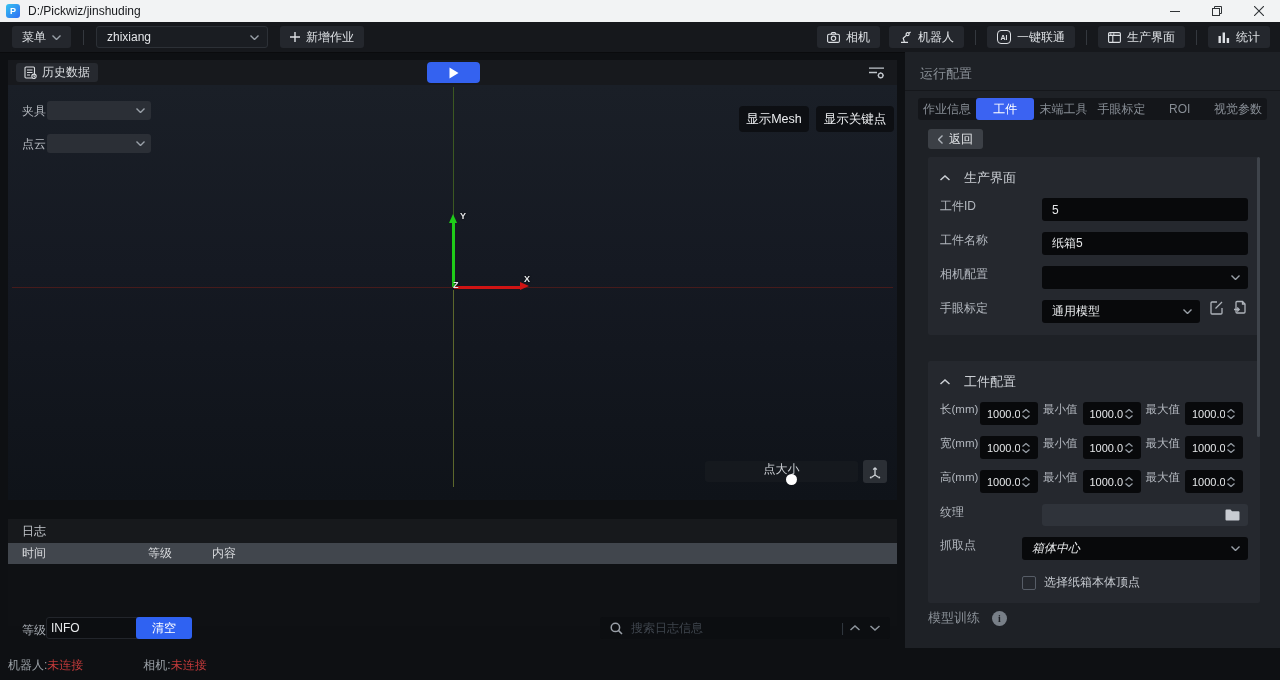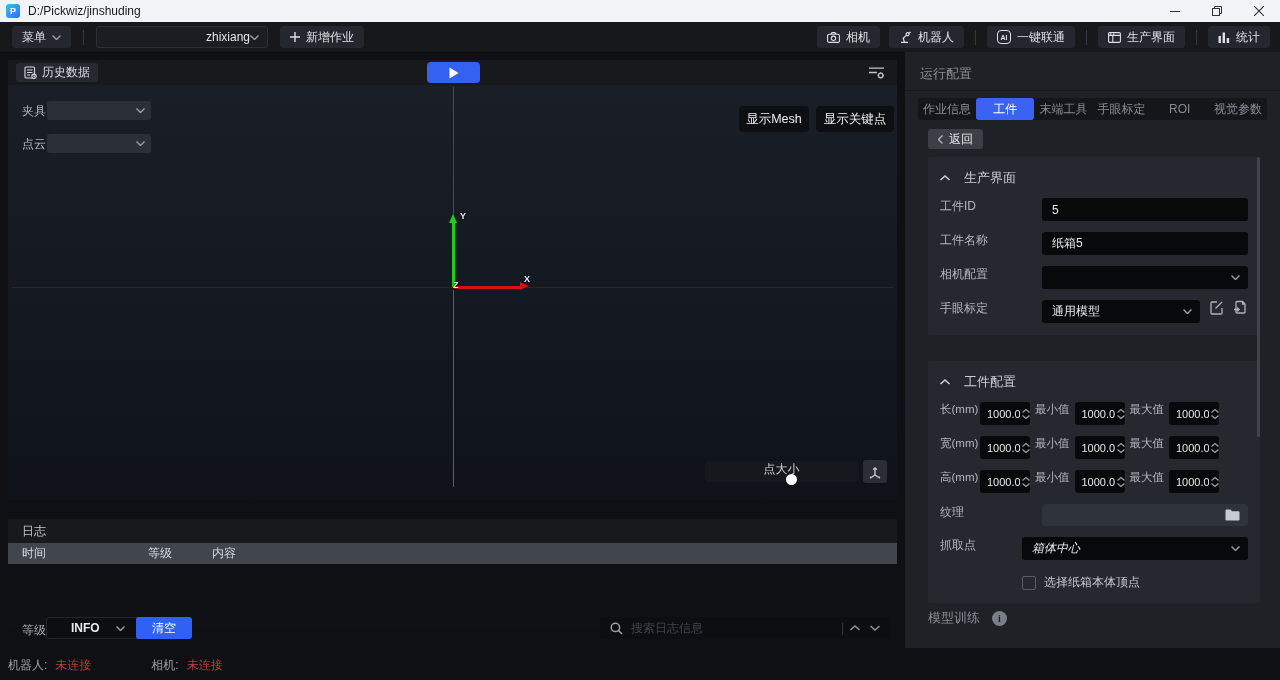--- a/index.html
+++ b/index.html
@@ -66,21 +66,21 @@
   .logpanel { position:absolute; left:8px; top:503px; width:889px;margin-top:16px; }
   .log-title { height:24px; background:#17191c; display:flex; align-items:center;
     padding-left:14px; color:#c3c7cc; }
   .log-cols { height:21px; background:#41464d; display:flex; align-items:center; color:#dadcdf; }
   .log-col-time { width:140px; padding-left:14px; }
   .log-col-level { width:64px; }
   .log-body { height:62px; background:#0f1114; }
   .lvl-label { position:absolute; left:22px; top:622px; color:#a7acb3; }
   .lvl-select { position:absolute; left:46px; top:617px; width:104px; height:22px; background:#0c0e11;
     border:1px solid #22252b; border-radius:3px; display:flex; align-items:center;
-    padding:0 24px; color:#e8eaec; cursor:pointer;font-weight:bold; }
+    padding:0 4px; color:#e8eaec; cursor:pointer; }
   .clear-btn { position:absolute; left:136px; top:617px; width:56px; height:22px; background:#2f62f2;
     border:none; border-radius:3px; color:#fff; font-size:12px; cursor:pointer; font-family:inherit; }
   .search-group { position:absolute; left:600px; top:617px; width:290px; height:22px; background:#0c0e11;
     border-radius:3px; display:flex; align-items:center; }
   .search-input { flex:1; background:transparent; border:none; outline:none; color:#d6d9dd;
     font-size:12px; font-family:inherit; margin-left:8px; min-width:0; }
   .search-input::placeholder { color:#3f454d; }
   .search-sep { color:#343a42; margin:0 6px; }
 
   
@@ -101,38 +101,38 @@
   .flabel { width:102px; color:#b2b7be; flex-shrink:0; }
   .finput { flex:1; height:23px; background:#08090b; border-radius:3px; display:flex;
     align-items:center; padding:0 10px; color:#e6e8ea; }
   .fselect { height:23px; background:#08090b; border-radius:3px; display:flex; align-items:center;
     padding:0 8px 0 10px; color:#e6e8ea; cursor:pointer; }
   .fselect .sel-text { flex:1; }
   .icon-btn { color:#aeb3ba; cursor:pointer; margin-left:9px; }
   .dimlabel { width:40px; color:#b2b7be; font-size:11.5px; flex-shrink:0; }
   .mlabel { color:#b2b7be; font-size:11.5px; margin:0 5px; flex-shrink:0; }
   .spin { height:23px; background:#08090b; border-radius:3px; display:flex; align-items:center;
-    padding:0 0 0 7px; }
+    padding:0 8px 0 7px; }
   .spin-val { width:33px; overflow:hidden; white-space:nowrap; color:#e6e8ea; font-size:11px; }
   .spin-arrows { display:flex; flex-direction:column; gap:2px; margin-left:2px; cursor:pointer; }
   .texinput { flex:1; height:22px; background:#2f333a; border-radius:3px; display:flex;
     align-items:center; justify-content:flex-end; padding:0 8px; cursor:pointer; }
   .checkbox { width:14px; height:14px; border:1.5px solid #575d67; border-radius:2px;
     background:transparent; cursor:pointer; flex-shrink:0; }
   .model-train { position:absolute; left:23px; top:557px; display:flex; align-items:center; gap:12px;
     font-size:13px; color:#8a9097; }
   .info-icon { width:15px; height:15px; border-radius:50%; background:#787f87; color:#1e2126;
     font-size:10px; font-weight:bold; font-family:"Liberation Serif",serif;
     display:flex; align-items:center; justify-content:center; cursor:pointer; }
   .pscroll { position:absolute; left:352px; top:105px; width:3px; height:280px; background:#3f444b; border-radius:2px; }
 
   
   .statusbar { position:absolute; left:0; top:650px; width:1280px; height:30px;
     display:flex; align-items:center; color:#9aa0a6; }
-  .st-red { color:#c23a3a; margin-left:8px; }
+  .st-red { color:#c23a3a; margin-left:0; }
 </style>
 </head>
 <body>
 
 <div class="titlebar">
   <span class="logo">P</span>
   <span class="wtitle">D:/Pickwiz/jinshuding</span>
   <div class="wincontrols">
     <span class="winbtn">
       <svg width="10" height="10" viewBox="0 0 10 10">
@@ -155,21 +155,21 @@
 
 <div class="toolbar">
   <div class="tleft">
     <button class="tbtn">
       <span>菜单</span>
       <svg width="9" height="5" viewBox="0 0 9 5" fill="none" stroke="#9aa1a9" stroke-width="1.4">
           <path d="M0.5 0.5l4 4 4-4"></path>
         </svg>
     </button>
     <div class="vsep"></div>
-    <div class="selectbox" style="width:172px;text-align:right;">
+    <div class="selectbox" style="width:172px;">
       <span class="sel-text">zhixiang</span>
       <svg width="9" height="5" viewBox="0 0 9 5" fill="none" stroke="#9aa1a9" stroke-width="1.4">
           <path d="M0.5 0.5l4 4 4-4"></path>
         </svg>
     </div>
     <button class="tbtn" style="margin-left:12px;">
       <svg width="10" height="10" viewBox="0 0 10 10" stroke="#dde0e4" stroke-width="1.4">
           <path d="M5 0v10M0 5h10"></path>
         </svg>
       <span>新增作业</span>

